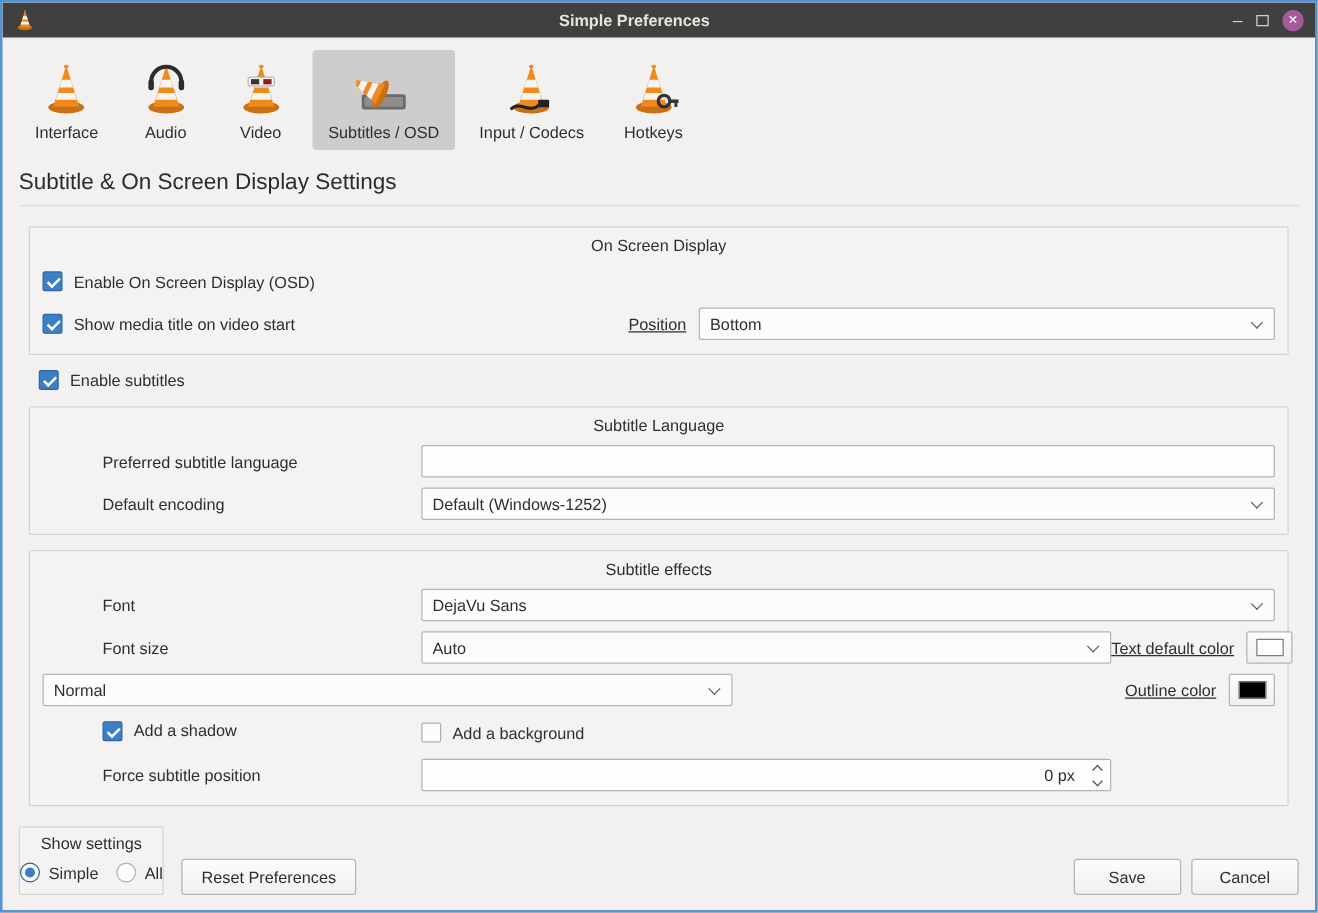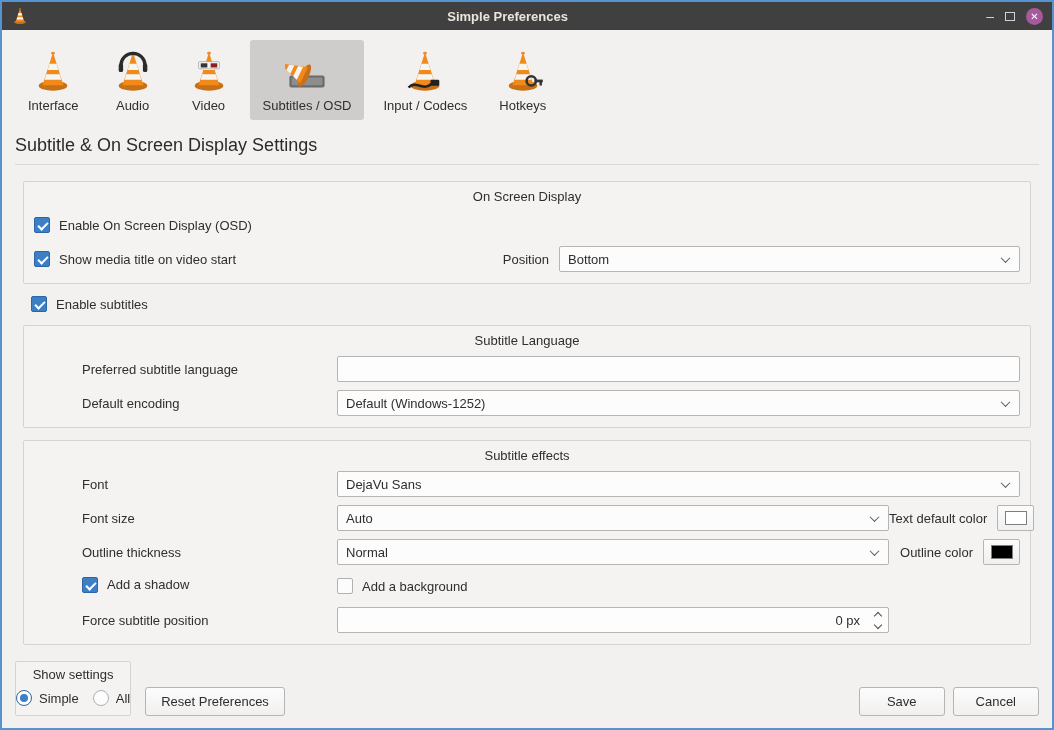--- a/index.html
+++ b/index.html
@@ -110,21 +110,21 @@
   }
   .spin .value { flex: 1; text-align: right; padding-right: 8px; }
   .spin .arrows {
     width: 20px; height: 100%; display: flex; flex-direction: column;
     align-items: center; justify-content: center;
   }
   .spin-up { width: 6px; height: 6px; border-left: 1.5px solid #4a4a4a; border-top: 1.5px solid #4a4a4a; transform: rotate(45deg); }
   .spin-down { width: 6px; height: 6px; border-right: 1.5px solid #4a4a4a; border-bottom: 1.5px solid #4a4a4a; transform: rotate(45deg); margin-top: 3px; }
 
   .fixed-552 { width: 552px; flex: 0 0 auto; }
-  .color-label { margin-left: auto; padding-right: 10px; white-space: nowrap; }
+  .color-label { margin-left: auto; padding-right: 10px; white-space: nowrap; text-decoration: underline; }
   .color-btn {
     width: 37px; height: 26px; flex: 0 0 auto;
     border: 1px solid #b7b5b3; border-radius: 2px;
     background: linear-gradient(#fcfcfc,#f1f0ef);
     display: flex; align-items: center; justify-content: center;
   }
   .color-swatch { width: 22px; height: 14px; border: 1px solid #7e7e7e; }
 
   .standalone-check { margin: 2px 0 10px 16px; }
 
@@ -293,21 +293,20 @@
           <span class="value">Auto</span>
           <span class="chev"></span>
         </div>
         <span class="color-label">Text default color</span>
         <button class="color-btn">
           <span class="color-swatch" style="background-color: rgb(255, 255, 255);"></span>
         </button>
       </div>
 
       <div class="row">
-        <span class="label-col">Outline thickness</span>
         <div class="select fixed-552">
           <span class="value">Normal</span>
           <span class="chev"></span>
         </div>
         <span class="color-label">Outline color</span>
         <button class="color-btn">
           <span class="color-swatch" style="background-color: rgb(0, 0, 0);"></span>
         </button>
       </div>
 

